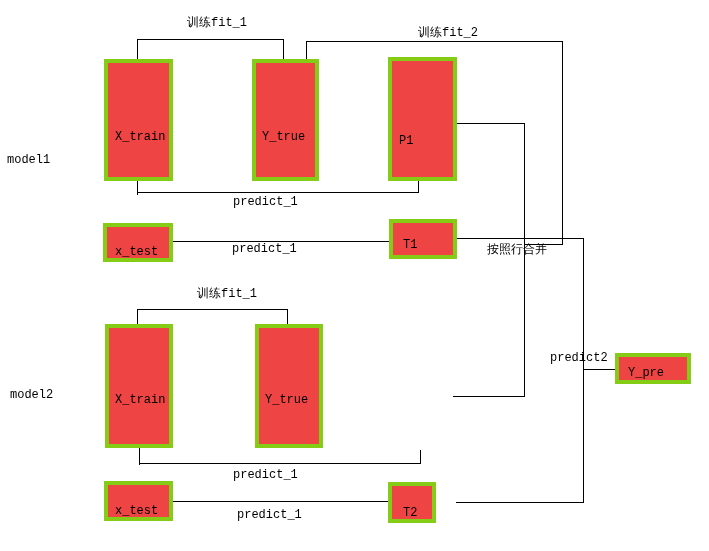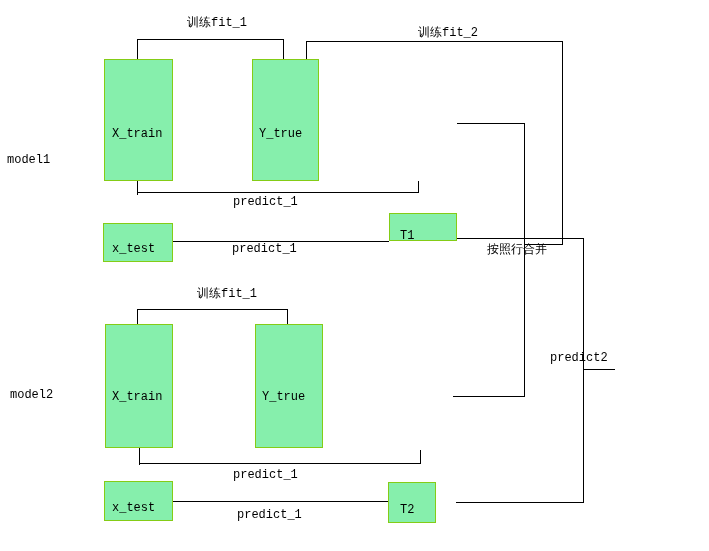--- a/index.html
+++ b/index.html
@@ -18,22 +18,22 @@
   }
   #wires {
     position: absolute;
     left: 0;
     top: 0;
     width: 709px;
     height: 551px;
   }
   .box {
     position: absolute;
-    border: 1px solid #84cc16;
-    background: #86efac;
+    border: 4px solid #84cc16;
+    background: #ef4444;
     box-sizing: border-box;
   }
   .boxlbl {
     position: absolute;
     font-size: 12px;
     line-height: 13px;
     white-space: nowrap;
     color: #000000;
   }
   .lbl {
@@ -63,40 +63,46 @@
     <polyline points="139,463 420,463 420,450"></polyline>
     <polyline points="173,501 388,501"></polyline>
   </svg>
 
   <div class="box" style="left:104px;top:59px;width:69px;height:122px">
     <span class="boxlbl" style="left:7px;top:68px">X_train</span>
   </div>
   <div class="box" style="left:252px;top:59px;width:67px;height:122px">
     <span class="boxlbl" style="left:6px;top:68px">Y_true</span>
   </div>
+  <div class="box" style="left:388px;top:57px;width:69px;height:124px">
+    <span class="boxlbl" style="left:7px;top:74px">P1</span>
+  </div>
   <div class="box" style="left:103px;top:223px;width:70px;height:39px">
     <span class="boxlbl" style="left:8px;top:19px">x_test</span>
   </div>
-  <div class="box" style="left:389px;top:213px;width:68px;height:28px">
+  <div class="box" style="left:389px;top:219px;width:68px;height:40px">
     <span class="boxlbl" style="left:10px;top:16px">T1</span>
   </div>
 
   <div class="box" style="left:105px;top:324px;width:68px;height:124px">
     <span class="boxlbl" style="left:6px;top:66px">X_train</span>
   </div>
   <div class="box" style="left:255px;top:324px;width:68px;height:124px">
     <span class="boxlbl" style="left:6px;top:66px">Y_true</span>
   </div>
   <div class="box" style="left:104px;top:481px;width:69px;height:40px">
     <span class="boxlbl" style="left:7px;top:20px">x_test</span>
   </div>
   <div class="box" style="left:388px;top:482px;width:48px;height:41px">
     <span class="boxlbl" style="left:11px;top:21px">T2</span>
   </div>
 
+  <div class="box" style="left:615px;top:353px;width:76px;height:31px">
+    <span class="boxlbl" style="left:9px;top:10px">Y_pre</span>
+  </div>
 
   <div class="lbl" style="left:7px;top:154px">model1</div>
   <div class="lbl" style="left:187px;top:17px">训练fit_1</div>
   <div class="lbl" style="left:418px;top:27px">训练fit_2</div>
   <div class="lbl" style="left:233px;top:196px">predict_1</div>
   <div class="lbl" style="left:232px;top:243px">predict_1</div>
   <div class="lbl" style="left:487px;top:244px">按照行合并</div>
   <div class="lbl" style="left:197px;top:288px">训练fit_1</div>
   <div class="lbl" style="left:10px;top:389px">model2</div>
   <div class="lbl" style="left:233px;top:469px">predict_1</div>

